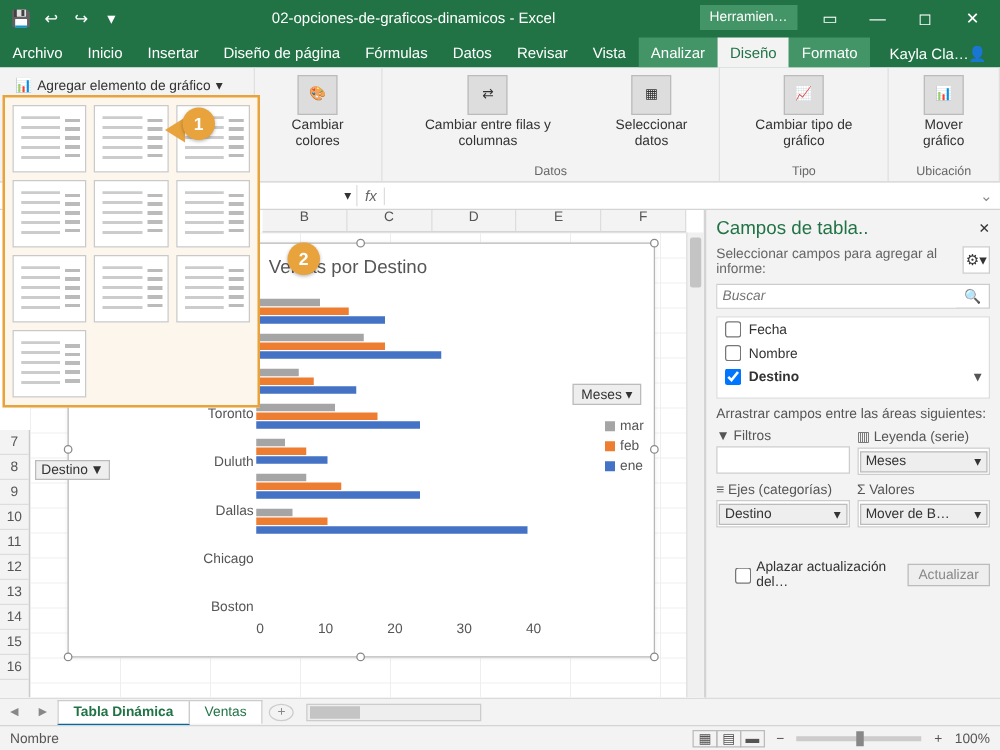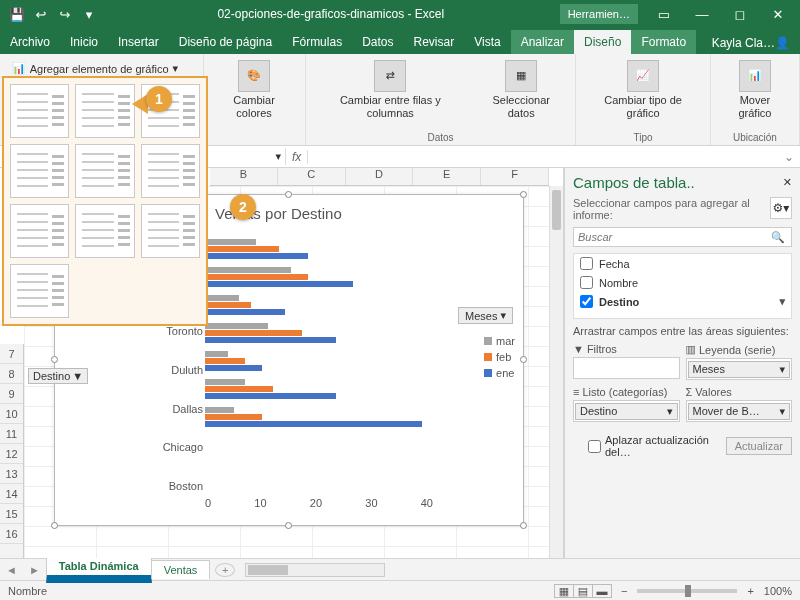--- a/index.html
+++ b/index.html
@@ -91,29 +91,29 @@
 .search-box input{border:none;flex:1;padding:3px 4px;font-size:11px;outline:none;font-style:italic;color:#888;}
 .field-list{border:1px solid #ddd;background:#fff;height:66px;overflow:auto;position:relative;}
 .field-list .fi{padding:3px 6px;display:flex;align-items:center;gap:6px;}
 .field-list .fi input{margin:0;}
 .field-list .fi.sel{font-weight:bold;}
 .areas{display:grid;grid-template-columns:1fr 1fr;gap:6px;}
 .area-box{}
 .area-box .albl{font-size:11px;color:#555;margin-bottom:2px;display:flex;align-items:center;gap:3px;}
 .area-box .slot{height:22px;background:#fff;border:1px solid #ccc;display:flex;align-items:center;}
 .area-box .chip{background:#eee;border:1px solid #bbb;padding:1px 4px;margin:1px;font-size:11px;display:flex;align-items:center;gap:2px;flex:1;justify-content:space-between;}
-.pane-footer{display:flex;align-items:center;justify-content:flex-end;margin-top:6px;padding-left:15px;}
+.pane-footer{display:flex;align-items:center;justify-content:flex-end;margin-top:20px;padding-left:15px;}
 .pane-footer button{font-size:11px;padding:2px 8px;background:#eee;border:1px solid #bbb;color:#888;}
 .gear-btn{width:22px;height:22px;border:1px solid #ccc;background:#fff;display:flex;align-items:center;justify-content:center;font-size:12px;cursor:pointer;}
 
 
 .sheet-tabs{height:22px;background:#f3f3f3;border-top:1px solid #d4d4d4;display:flex;align-items:center;font-size:11px;}
 .sheet-tabs .nav{padding:0 6px;color:#888;cursor:pointer;}
 .sheet-tabs .tab{padding:3px 12px;border:1px solid #ccc;border-bottom:none;background:#fff;margin-right:-1px;color:#217346;cursor:pointer;}
-.sheet-tabs .tab.active{font-weight:bold;border-bottom:8px solid #0369a1;}
+.sheet-tabs .tab.active{font-weight:bold;border-bottom:1px solid #0369a1;}
 .sheet-tabs .add{width:20px;text-align:center;border:1px solid #ccc;border-radius:50%;margin-left:6px;cursor:pointer;color:#888;}
 .sheet-tabs .hsb{flex:0 0 140px;margin-left:10px;height:14px;background:#eee;border:1px solid #ccc;position:relative;}
 .sheet-tabs .hsb .t{position:absolute;left:2px;top:1px;width:40px;bottom:1px;background:#c4c4c4;}
 
 
 .statusbar{height:20px;background:#f3f3f3;border-top:1px solid #d4d4d4;display:flex;align-items:center;font-size:11px;color:#555;padding:0 8px;gap:10px;}
 .statusbar .spacer{flex:1;}
 .statusbar .view-btns span{display:inline-block;width:20px;height:14px;border:1px solid #bbb;margin-right:-1px;text-align:center;line-height:12px;cursor:pointer;}
 .zoom-slider{width:100px;height:4px;background:#ccc;position:relative;}
 .zoom-slider .zt{position:absolute;left:48px;top:-4px;width:6px;height:12px;background:#888;}
@@ -394,21 +394,21 @@
         <div class="slot">
             <div class="chip">
               <span>Meses</span>
               <span>▾</span>
             </div>
           </div>
       </div>
       <div class="area-box">
         <div class="albl">
             <span>≡</span>
-            <span>Listo (categorías)</span>
+            <span>Ejes (categorías)</span>
           </div>
         <div class="slot">
             <div class="chip">
               <span>Destino</span>
               <span>▾</span>
             </div>
           </div>
       </div>
       <div class="area-box">
         <div class="albl">

